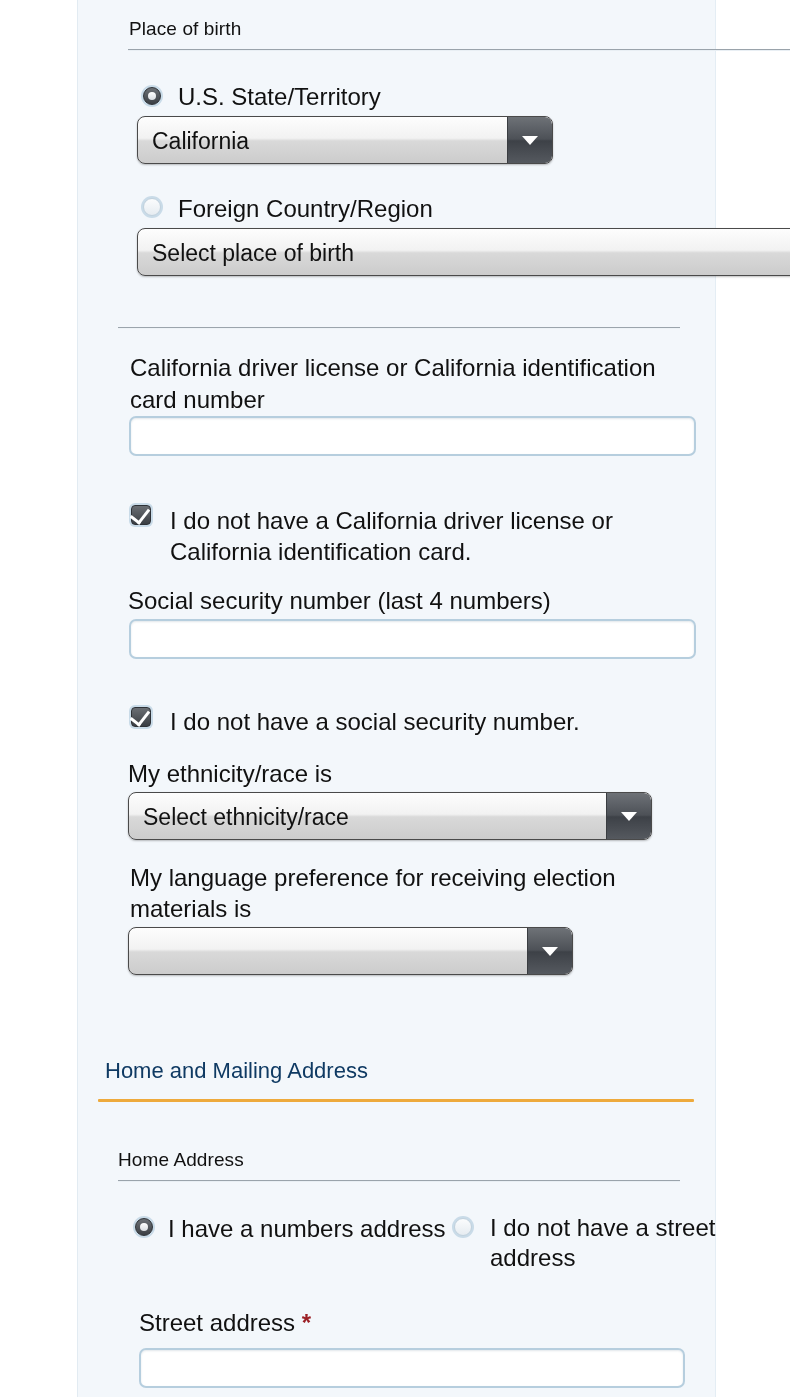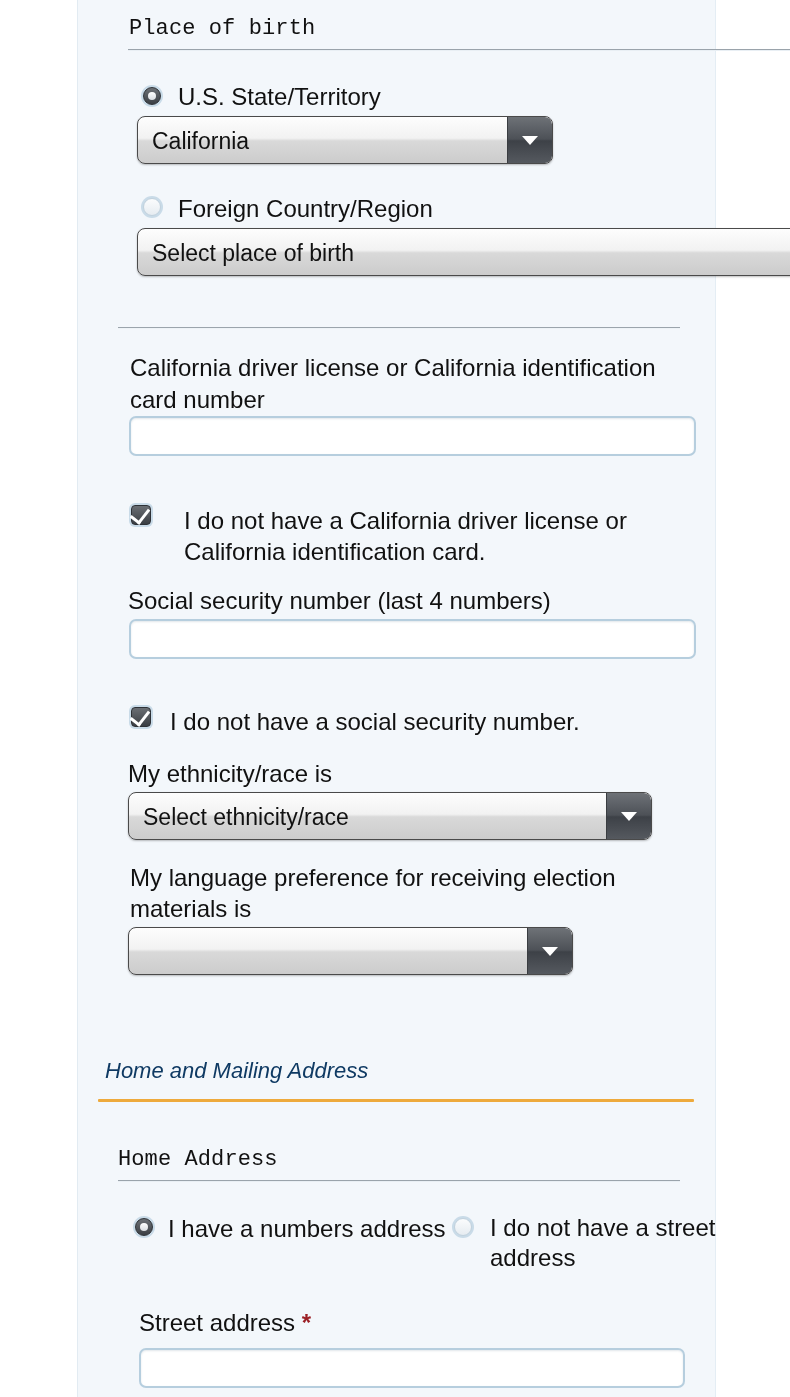--- a/index.html
+++ b/index.html
@@ -19,32 +19,31 @@
     border-right:1px solid #e4edf4;
     box-sizing:border-box;
   }
   .inner{position:absolute;left:0;top:0;width:639px;height:1397px;}
 
   
   .abs{position:absolute;}
 
   
   .subhead{
-    font-size:22px;color:#111;line-height:26px;
+    font-size:19px;color:#111;line-height:26px;
     letter-spacing:0.1px;
-    font-family:Liberation Mono, monospace;
   }
   .subrule{
     position:absolute;height:0;border-top:1px solid #9aa3ab;
     box-shadow:0 1px 0 #e9eff4;
   }
 
   
   .sectionhead{
-    font-size:22px;color:#0f3a63;line-height:28px;font-style:italic;
+    font-size:22px;color:#0f3a63;line-height:28px;
   }
   .sectionrule{
     position:absolute;height:3px;background:#eeaa3c;border-radius:1px;
   }
 
   
   .divider{
     position:absolute;height:0;border-top:1px solid #9ba4ac;
     box-shadow:0 1px 0 #eef3f7;
   }
@@ -169,21 +168,21 @@
 <div class="divider" style="left:118px;top:327px;width:562px;"></div>
 
 <div class="abs lbl lbl-right" style="left:130px;top:352px;width:566px;line-height:32px;">California driver license or California identification card number</div>
 
 <div class="field" style="left:129px;top:416px;width:567px;"></div>
 
 <div class="check" style="left:129px;top:503px;">
   <div class="box"></div>
   <div class="tick"></div>
 </div>
-<div class="abs lbl" style="left:170px;top:505px;width:520px;line-height:31px;margin-left:14px;">I do not have a California driver license or California identification card.</div>
+<div class="abs lbl" style="left:170px;top:505px;width:520px;line-height:31px;">I do not have a California driver license or California identification card.</div>
 
 <div class="abs lbl" style="left:128px;top:586px;">Social security number (last 4 numbers)</div>
 
 <div class="field" style="left:129px;top:619px;width:567px;"></div>
 
 <div class="check" style="left:129px;top:705px;">
   <div class="box"></div>
   <div class="tick"></div>
 </div>
 <div class="abs lbl" style="left:170px;top:707px;">I do not have a social security number.</div>

